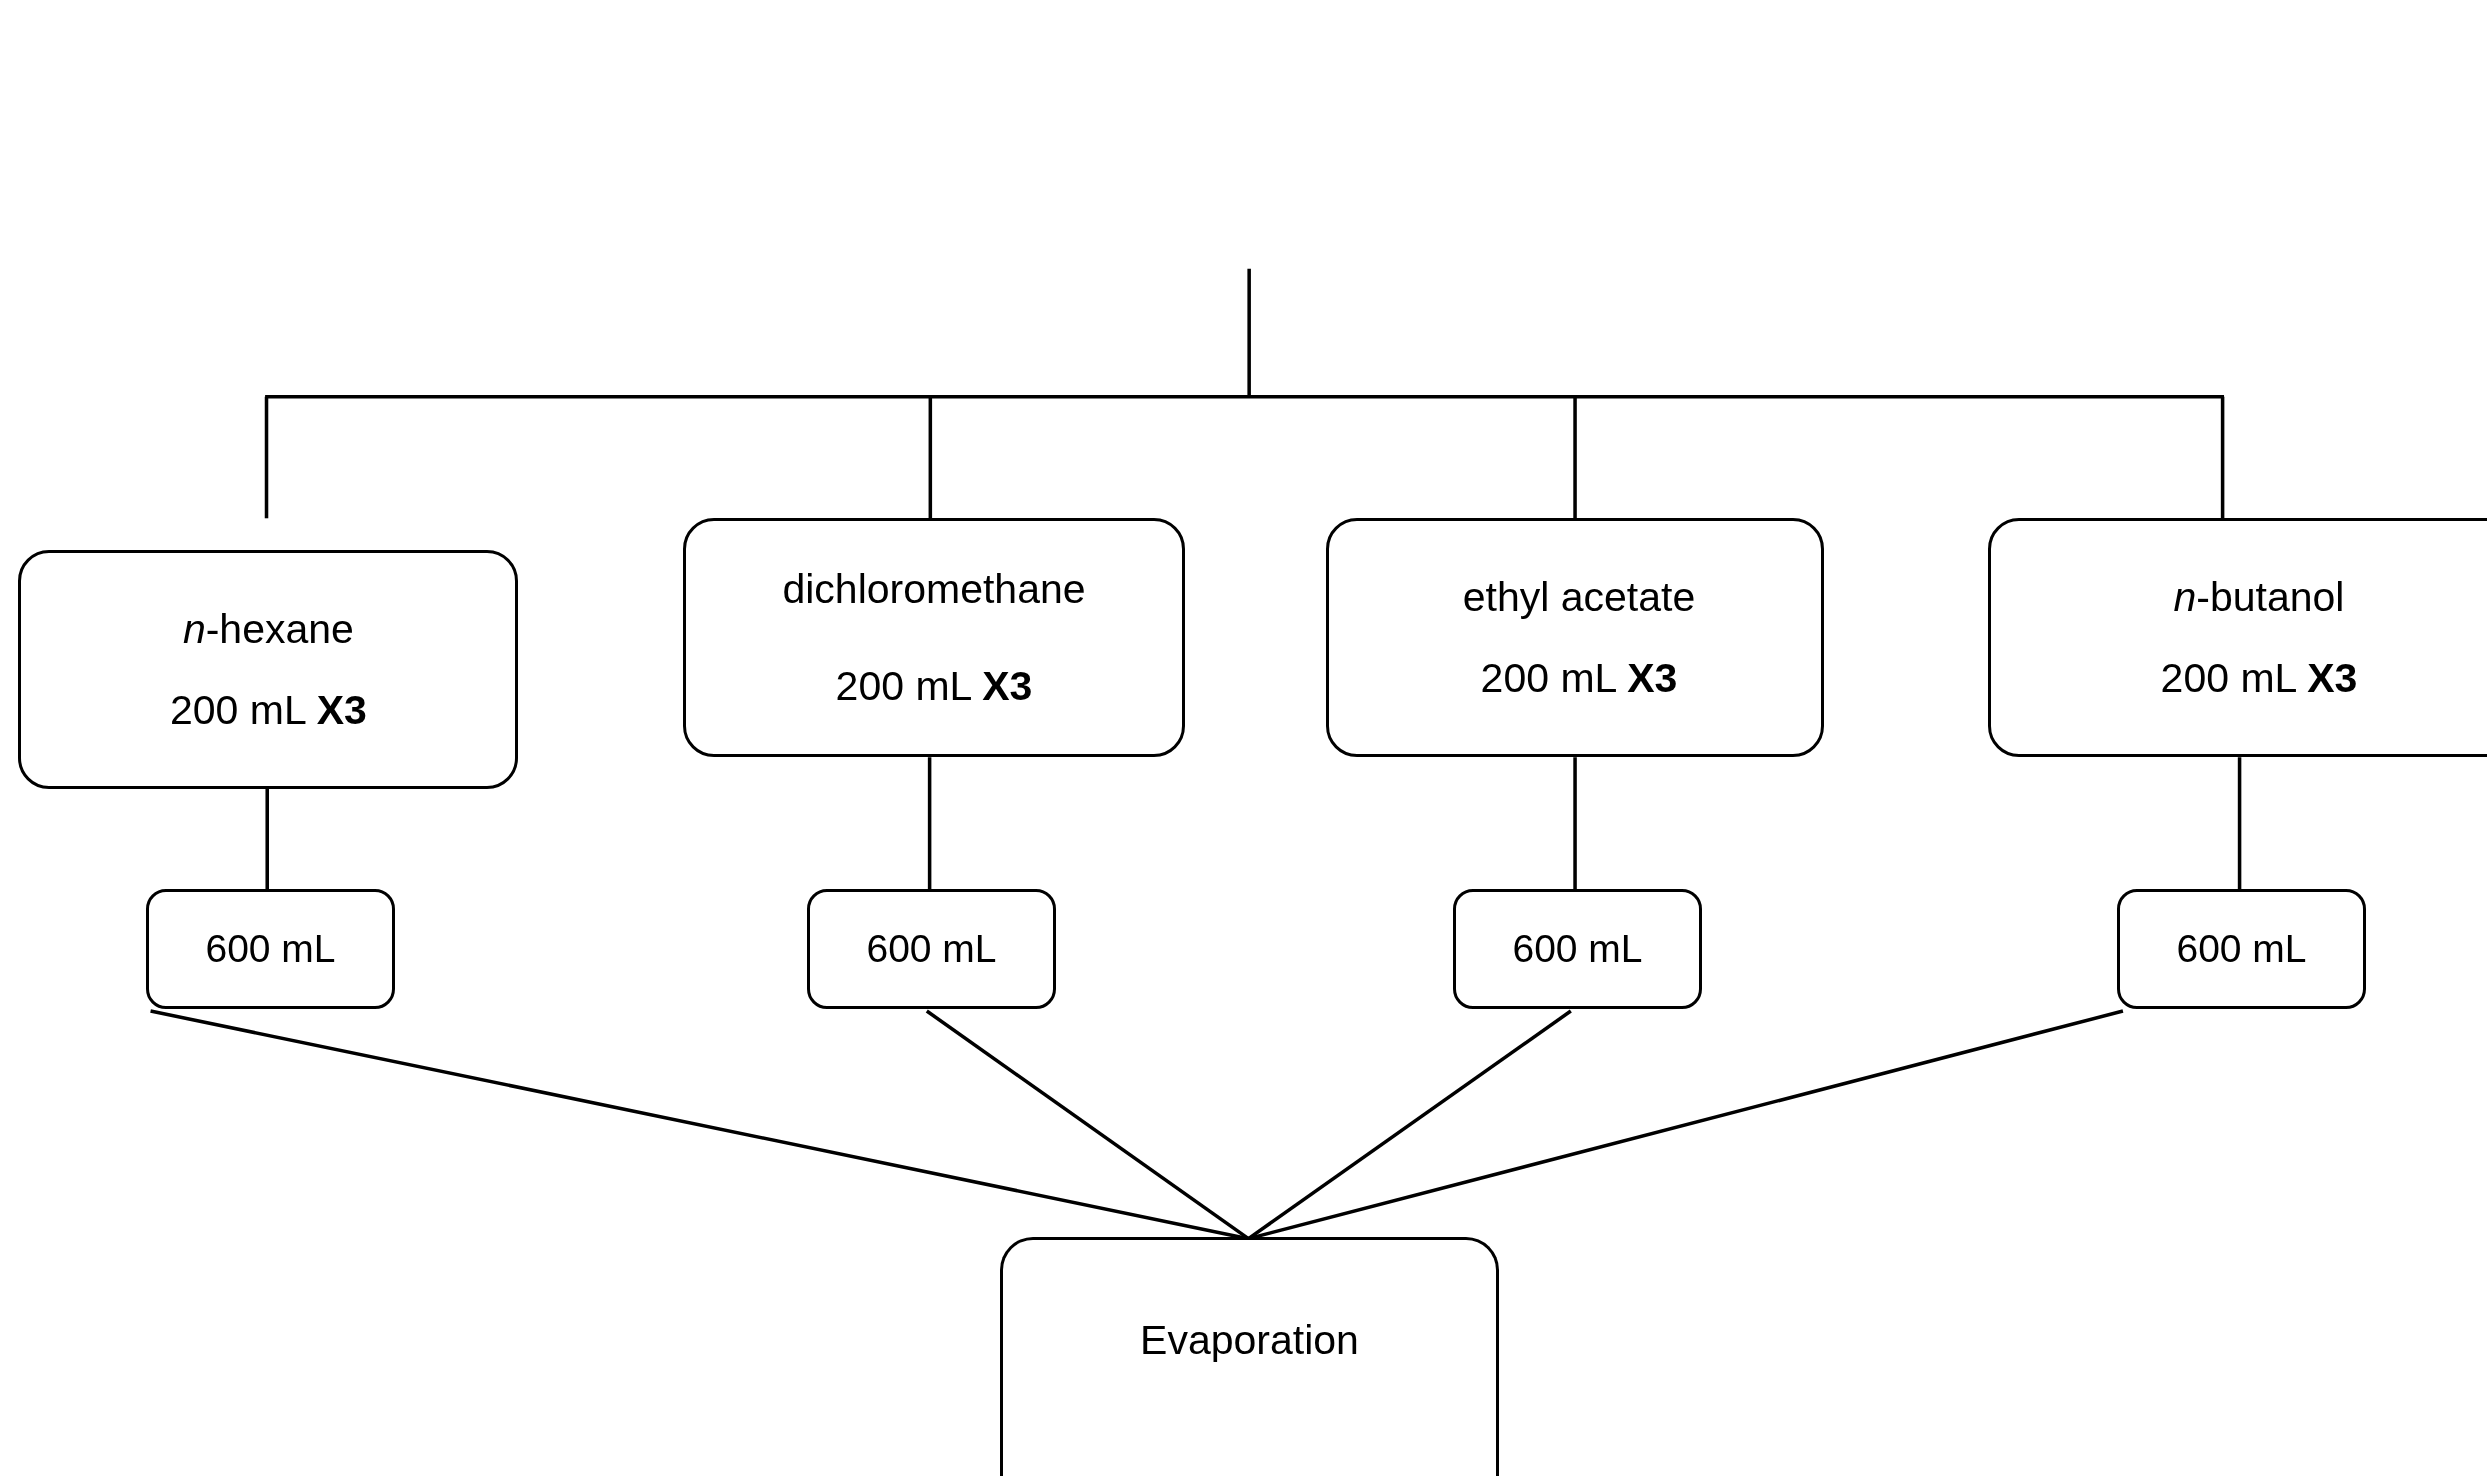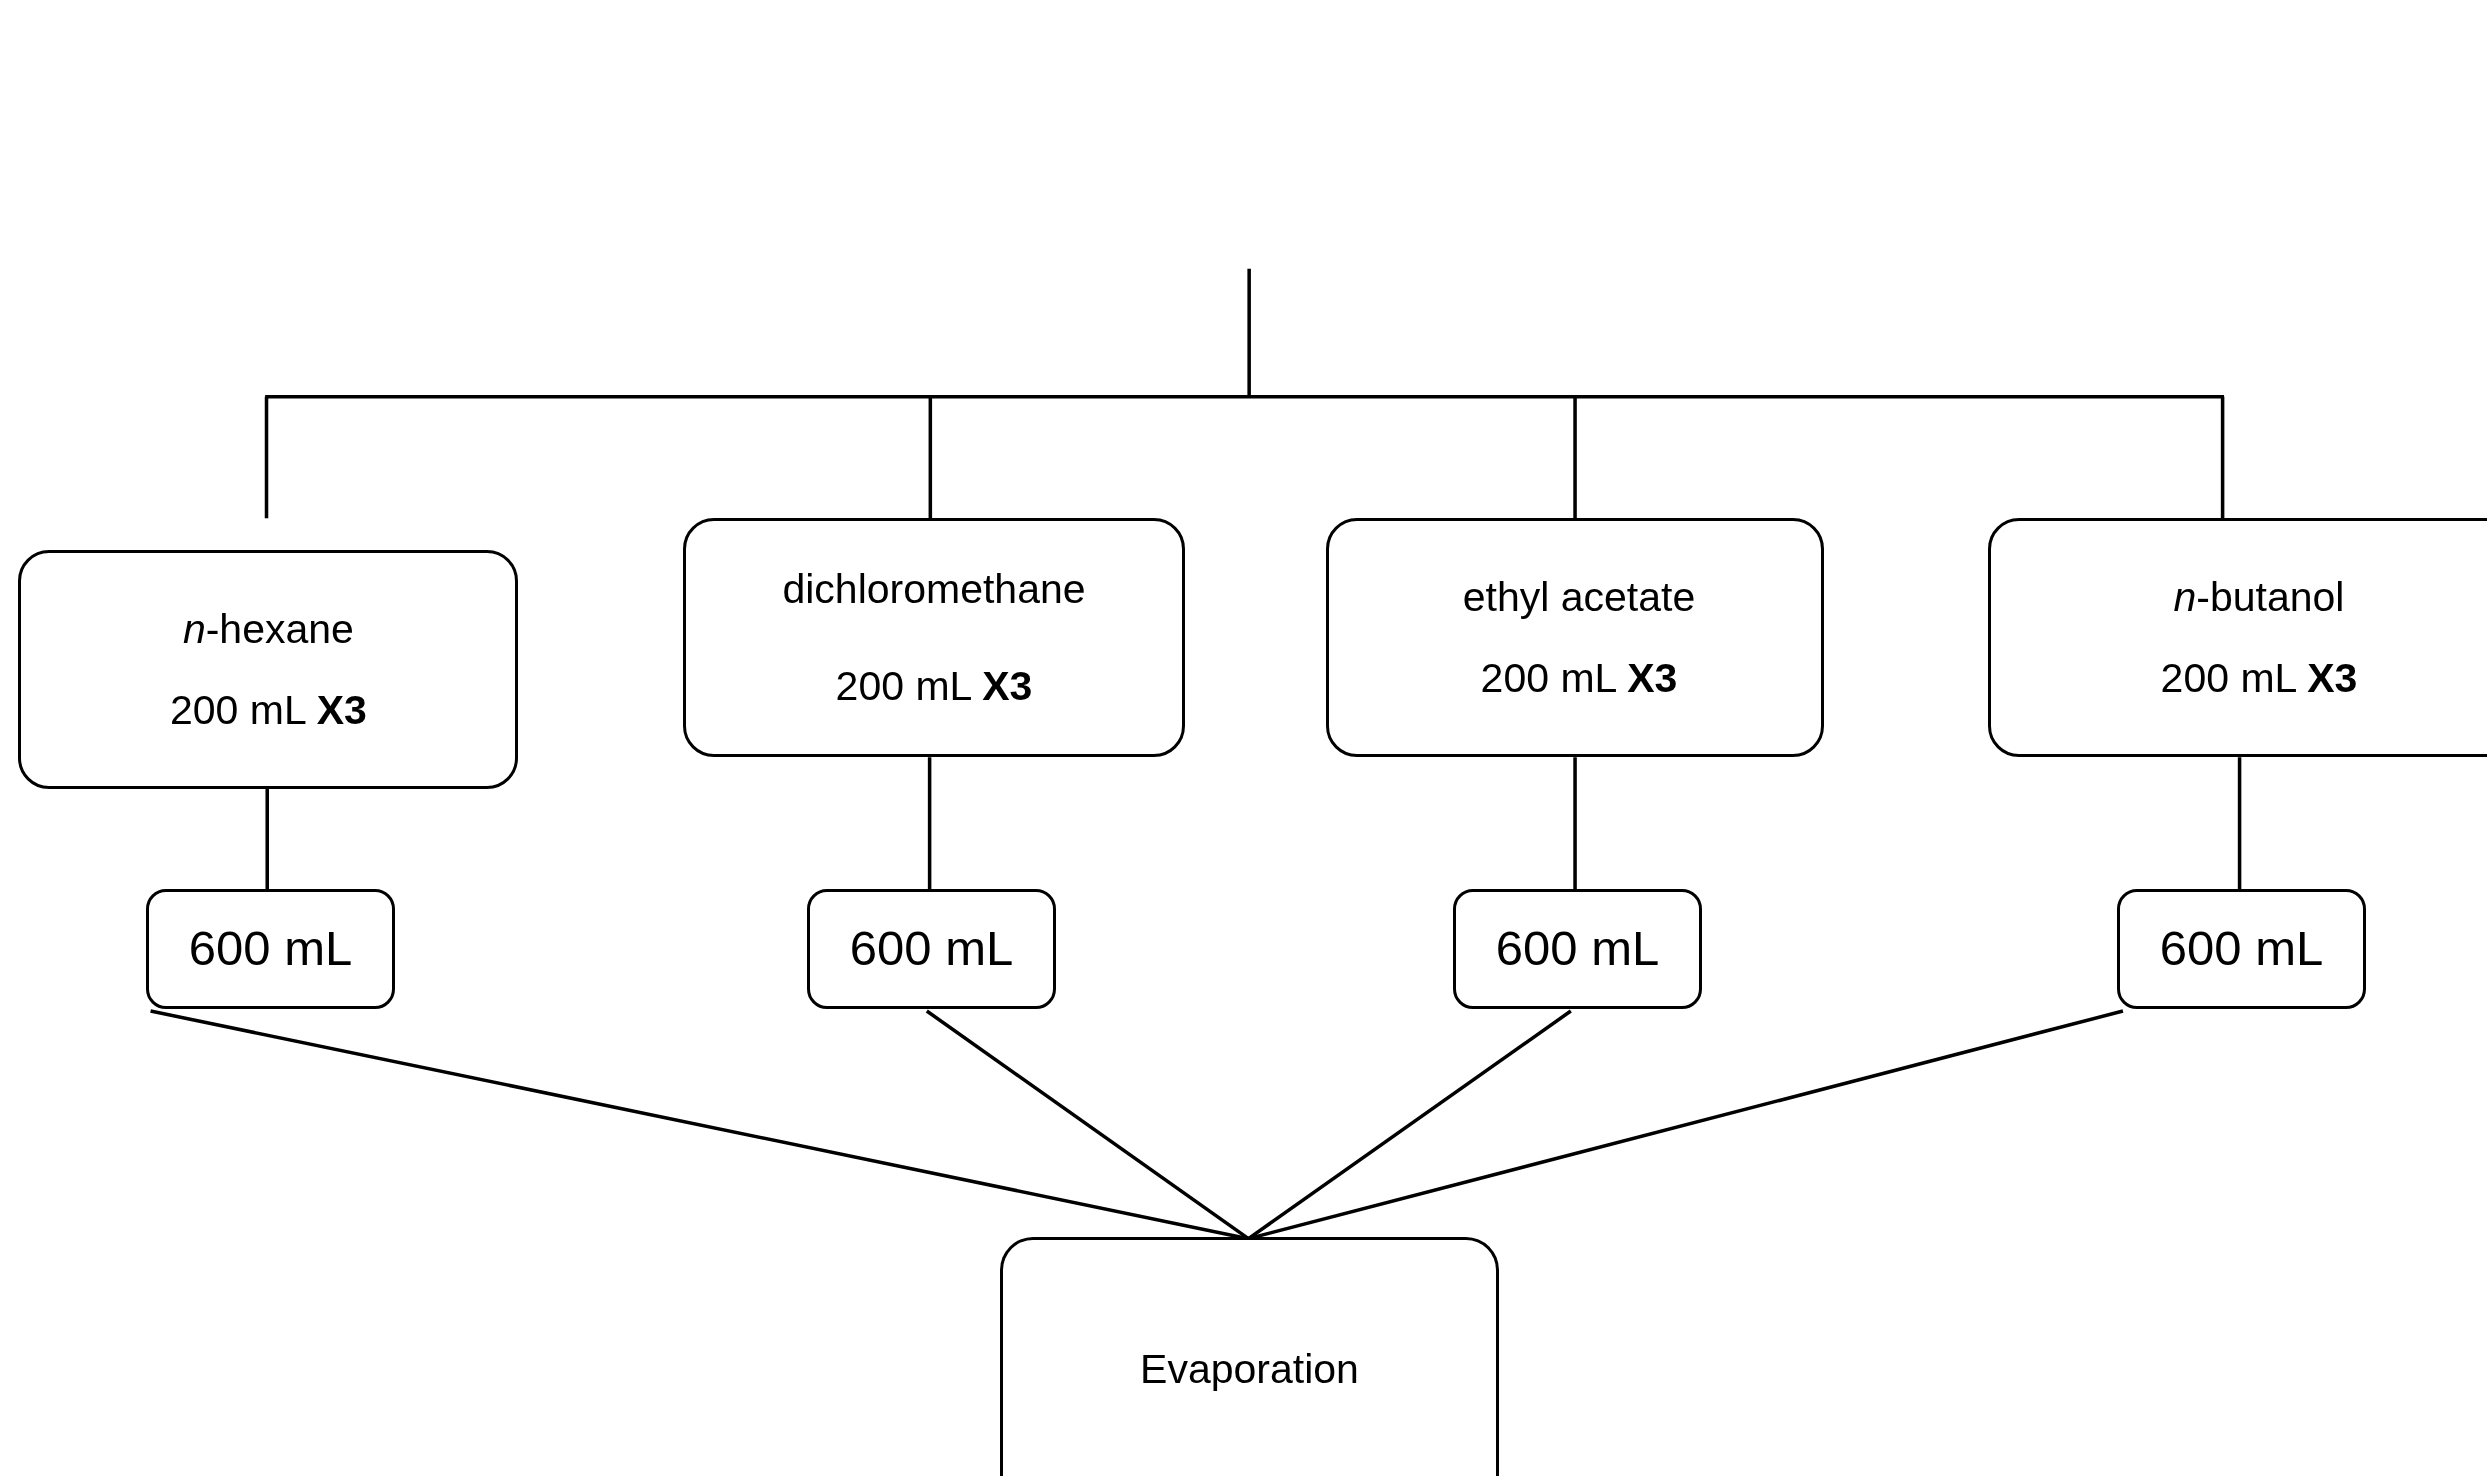--- a/index.html
+++ b/index.html
@@ -89,38 +89,38 @@
   #node-solv-2 { left: 1326px; width: 498px; padding-left: 8px; }
   #node-solv-3 { left: 1988px; width: 542px; }
 
   
   .volume {
     top: 889px;
     height: 120px;
     border-radius: 20px;
     border-width: 3.5px;
   }
-  .volume .line { font-size: 49px; }
+  .volume .line { font-size: 39px; }
   #node-vol-0 { left: 146px;  width: 249px; }
   #node-vol-1 { left: 807px; width: 249px; }
   #node-vol-2 { left: 1453px; width: 249px; }
   #node-vol-3 { left: 2117px; width: 249px; }
 
   
   #node-evap {
     left: 1000px;
     top: 1237px;
     width: 499px;
     height: 240px;
     border-radius: 33px;
     border-bottom: none;
     border-bottom-left-radius: 0;
     border-bottom-right-radius: 0;
     justify-content: flex-start;
-    padding-top: 105px;
+    padding-top: 76px;
   }
   #node-evap .line { font-size: 41px; }
 </style>
 </head>
 <body>
 
 <div id="canvas">
 
   <svg id="edges" viewBox="0 0 3518 2089" width="2487" height="1477" xmlns="http://www.w3.org/2000/svg">
     <g fill="none" stroke="#000000" stroke-width="5">

